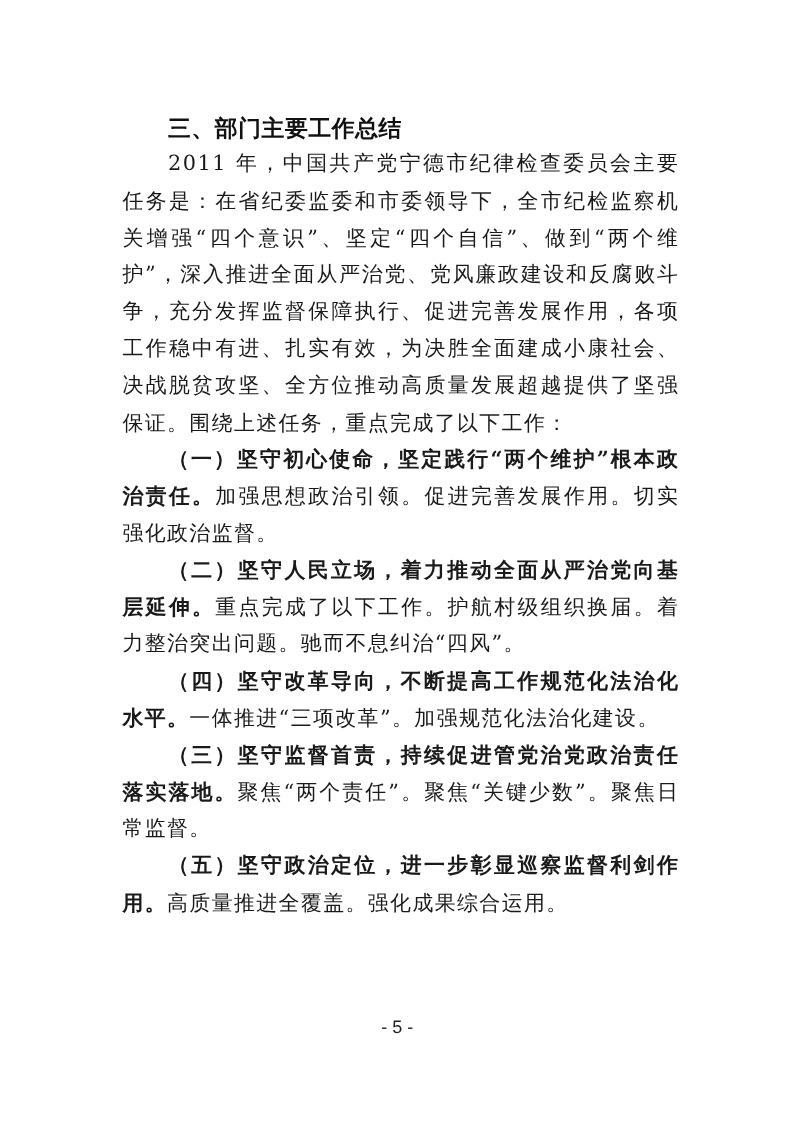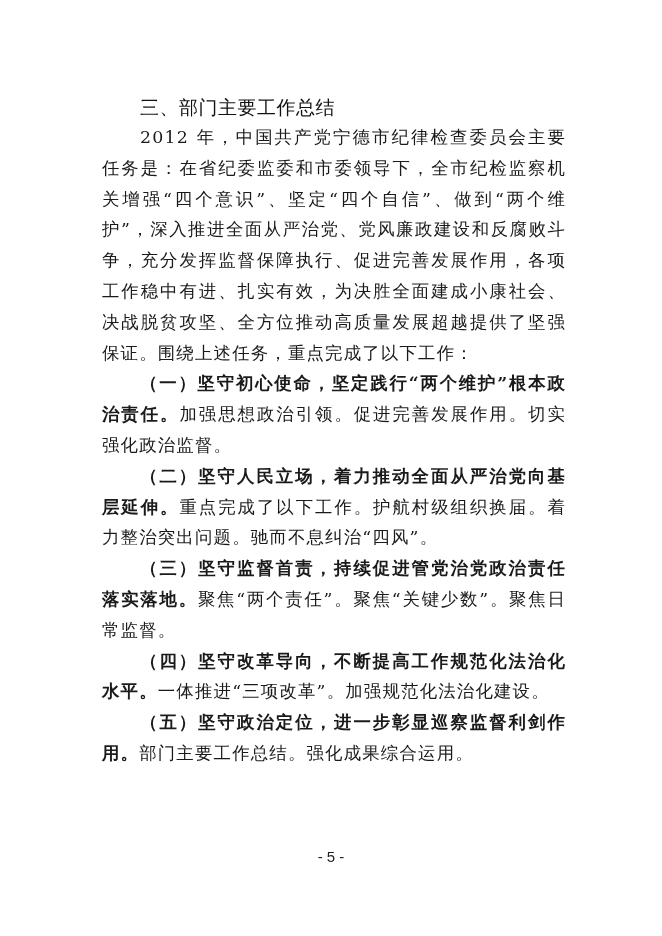--- a/index.html
+++ b/index.html
@@ -1,38 +1,38 @@
 <!DOCTYPE html>
 <html><head>
 <meta charset="utf-8">
 <style>
   html, body { margin: 0; padding: 0; background: #ffffff; }
   body { width: 662px; height: 936px; position: relative; overflow: hidden;
          font-family: "DejaVu Serif", serif; color: #1a1a1a; }
   .page { position: absolute; left: 102px; top: 92px; width: 464px; }
-  .heading { font-family: "DejaVu Sans", sans-serif; font-size: 19px; font-weight: normal;
+  .heading { font-family: "DejaVu Sans", sans-serif; font-size: 19px; font-weight: bold;
              line-height: 30px; height: 30px; padding-left: 38px; letter-spacing: 0.5px; color:#111; }
   .para { font-size: 17.4px; line-height: 30.8px; text-align: justify; text-align-last: left;
           letter-spacing: 1.2px; margin: 0; word-break: break-all; }
   .indent { text-indent: 38px; }
   .lead { font-weight: bold; }
   .footer { position: absolute; left: 0; width: 662px; top: 848px; text-align: center;
             font-family: "Liberation Sans", sans-serif; font-size: 15px; color: #222; }
 </style>
 </head>
 <body>
 
 <div class="page">
   <div class="heading">三、部门主要工作总结</div>
-  <p class="para indent">2012 年，中国共产党宁德市纪律检查委员会主要任务是：在省纪委监委和市委领导下，全市纪检监察机关增强“四个意识”、坚定“四个自信”、做到“两个维护”，深入推进全面从严治党、党风廉政建设和反腐败斗争，充分发挥监督保障执行、促进完善发展作用，各项工作稳中有进、扎实有效，为决胜全面建成小康社会、决战脱贫攻坚、全方位推动高质量发展超越提供了坚强保证。围绕上述任务，重点完成了以下工作：</p>
+  <p class="para indent">2011 年，中国共产党宁德市纪律检查委员会主要任务是：在省纪委监委和市委领导下，全市纪检监察机关增强“四个意识”、坚定“四个自信”、做到“两个维护”，深入推进全面从严治党、党风廉政建设和反腐败斗争，充分发挥监督保障执行、促进完善发展作用，各项工作稳中有进、扎实有效，为决胜全面建成小康社会、决战脱贫攻坚、全方位推动高质量发展超越提供了坚强保证。围绕上述任务，重点完成了以下工作：</p>
 
   <p class="para indent"><span class="lead">（一）坚守初心使命，坚定践行“两个维护”根本政治责任。</span><span>加强思想政治引领。促进完善发展作用。切实强化政治监督。</span></p>
 
   <p class="para indent"><span class="lead">（二）坚守人民立场，着力推动全面从严治党向基层延伸。</span><span>重点完成了以下工作。护航村级组织换届。着力整治突出问题。驰而不息纠治“四风”。</span></p>
 
+  <p class="para indent"><span class="lead">（四）坚守改革导向，不断提高工作规范化法治化水平。</span><span>一体推进“三项改革”。加强规范化法治化建设。</span></p>
+
   <p class="para indent"><span class="lead">（三）坚守监督首责，持续促进管党治党政治责任落实落地。</span><span>聚焦“两个责任”。聚焦“关键少数”。聚焦日常监督。</span></p>
 
-  <p class="para indent"><span class="lead">（四）坚守改革导向，不断提高工作规范化法治化水平。</span><span>一体推进“三项改革”。加强规范化法治化建设。</span></p>
-
-  <p class="para indent"><span class="lead">（五）坚守政治定位，进一步彰显巡察监督利剑作用。</span><span>部门主要工作总结。强化成果综合运用。</span></p>
+  <p class="para indent"><span class="lead">（五）坚守政治定位，进一步彰显巡察监督利剑作用。</span><span>高质量推进全覆盖。强化成果综合运用。</span></p>
 </div>
 
 <div class="footer">- 5 -</div>
 
 </body></html>

